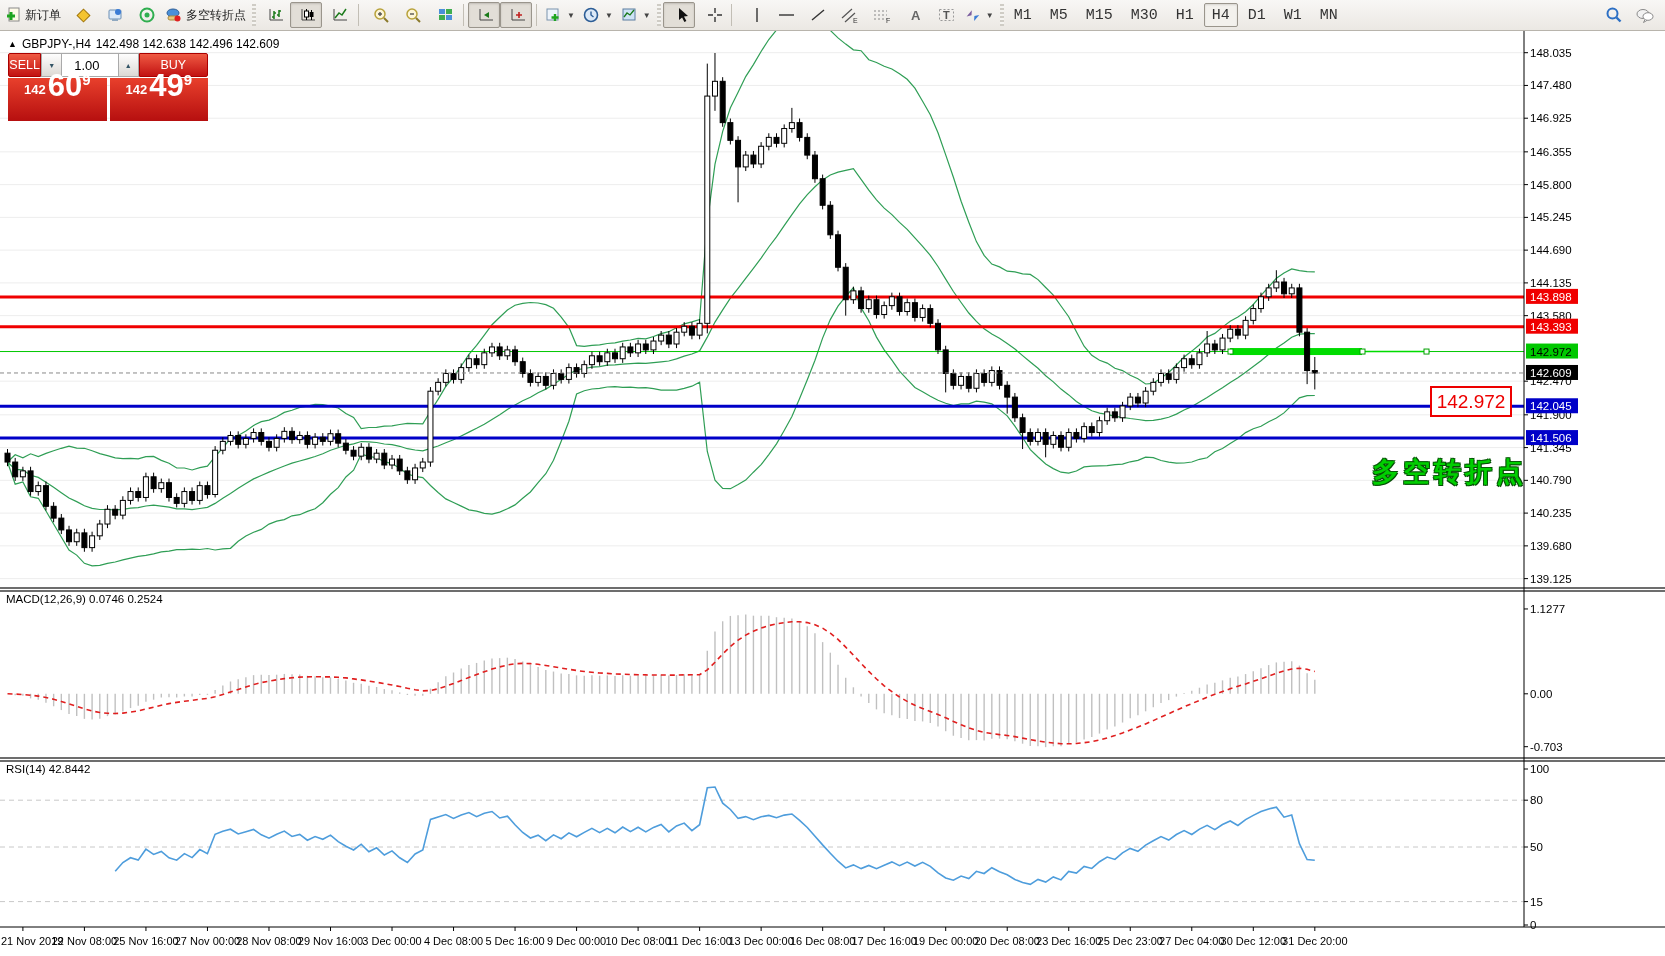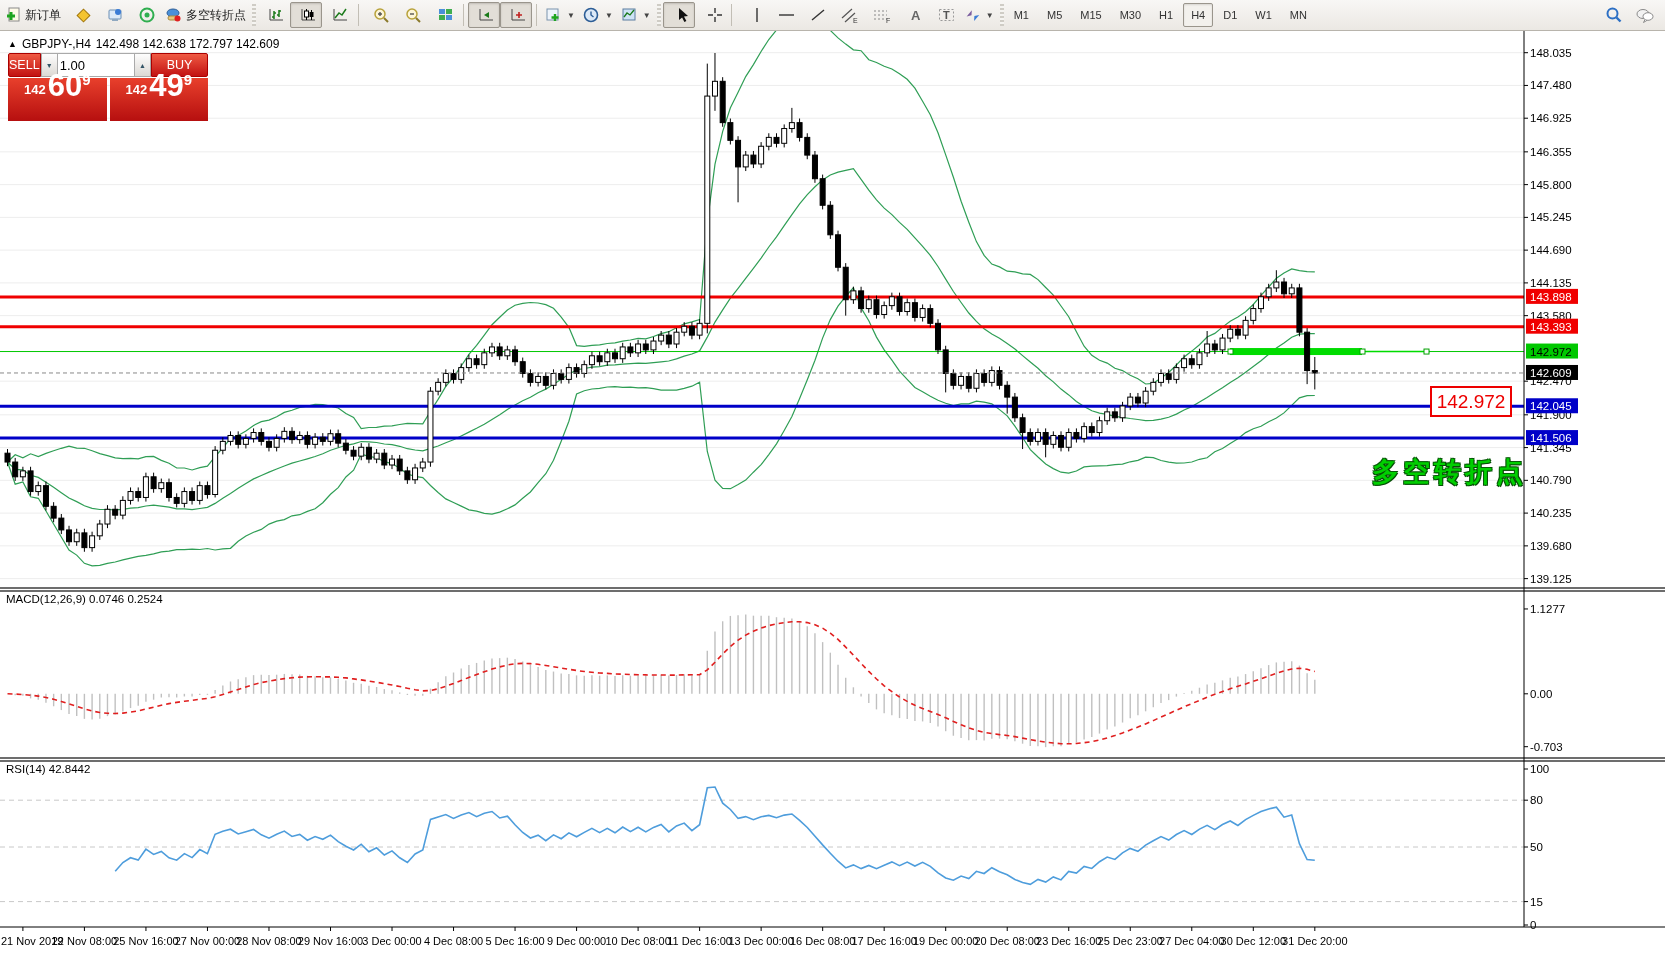--- a/index.html
+++ b/index.html
@@ -4,37 +4,37 @@
 <style>
   html,body{margin:0;padding:0;background:#e8e6e2;font-family:"Liberation Sans",sans-serif;}
   #app{position:relative;width:1665px;height:956px;background:#fff;overflow:hidden;}
   
   #toolbar{position:absolute;left:0;top:0;width:1665px;height:31px;background:linear-gradient(#f8f7f5,#ebe8e3);border-bottom:1px solid #b8b4ac;display:flex;align-items:center;padding-left:2px;box-sizing:border-box;}
   .tbtn{height:24px;min-width:24px;display:flex;align-items:center;justify-content:flex-end;gap:3px;padding:0 3px;border:1px solid transparent;border-radius:2px;font-size:12px;color:#222;}
   .tbtn.pressed{border:1px solid #9a958c;background:#e2ded7;box-shadow:inset 0 1px 2px rgba(0,0,0,.15);}
   .tsep{width:1px;height:22px;background:#c2beb5;margin:0 4px;}
   .grip{width:4px;height:22px;margin:0 2px;background:repeating-linear-gradient(#cfccc5 0 2px,#f5f4f1 2px 4px);}
   .caret{font-size:8px;color:#444;margin-left:1px;}
-  .tfbtn{height:22px;padding:0 7px;font-size:11px;color:#333;border:1px solid transparent;display:flex;align-items:center;border-radius:2px;}
+  .tfbtn{height:22px;padding:0 7px;font-size:15px;color:#333;border:1px solid transparent;display:flex;align-items:center;border-radius:2px;font-family:Liberation Mono, monospace;}
   .tfbtn.active{border:1px solid #9a958c;background:#f3f1ed;box-shadow:inset 0 1px 2px rgba(0,0,0,.12);}
   .spacer{flex:1;}
   
   #chartwrap{position:absolute;left:0;top:31px;width:1665px;height:925px;background:#1d4ed8;}
   svg text{font-family:"Liberation Sans",sans-serif;}
   
   #symbolinfo{position:absolute;left:8px;top:6px;font-size:12px;color:#000;display:flex;align-items:center;gap:5px;}
   #symbolinfo .tri{font-size:9px;}
   
   #tradepanel{position:absolute;left:8px;top:22px;width:200px;}
   #tp-row1{display:flex;height:24px;}
   .redbtn{background:linear-gradient(#ef5a43,#c21212);color:#fff;display:flex;align-items:center;justify-content:center;font-size:12.5px;border:1px solid #a00;box-sizing:border-box;}
   #sellbtn{width:34px;border-radius:2px 0 0 2px;}
   #buybtn{width:71px;border-radius:0 2px 2px 0;text-align:right;}
   .spin{width:21px;background:linear-gradient(#fdfdfd,#dcd9d4);border:1px solid #aaa;display:flex;align-items:center;justify-content:center;font-size:7px;color:#356;box-sizing:border-box;}
-  #volinput{width:76px;border:1px solid #aaa;border-left:none;border-right:none;text-align:left;padding-right:8px;font-size:13px;box-sizing:border-box;outline:none;}
+  #volinput{width:56px;border:1px solid #aaa;border-left:none;border-right:none;text-align:center;padding-right:8px;font-size:13px;box-sizing:border-box;outline:none;}
   #tp-row2{display:flex;gap:3px;margin-top:1px;height:43px;}
   .bigprice{flex:1;background:linear-gradient(#e8402c,#b60f0f);color:#fff;display:flex;align-items:flex-end;justify-content:center;padding-bottom:21px;}
   .bp-base{font-size:13px;font-weight:bold;margin-bottom:3px;}
   .bp-big{font-size:31px;font-weight:bold;line-height:28px;margin-left:2px;}
   .bp-sup{font-size:15px;font-weight:bold;margin-bottom:12px;}
   
   #annot{position:absolute;font-size:27px;font-weight:bold;color:#00cf00;letter-spacing:4px;text-shadow:1px 1px 0 #064d06,-1px -1px 0 #0a5c0a,1px -1px 0 #064d06,-1px 1px 0 #064d06;white-space:nowrap;}
   #pricetag{position:absolute;border:2px solid #ed0000;color:#ed0000;background:#fff;font-size:19px;display:flex;align-items:center;justify-content:center;}
   .icon16{display:block;}
 </style>
@@ -927,21 +927,21 @@
           <line x1="1253.3000000000002" x2="1253.3000000000002" y1="896" y2="900" stroke="#000"></line>
           <text x="1253.3000000000002" y="914" font-size="11" fill="#000" text-anchor="middle">30 Dec 12:00</text>
           <line x1="1314.8200000000002" x2="1314.8200000000002" y1="896" y2="900" stroke="#000"></line>
           <text x="1314.8200000000002" y="914" font-size="11" fill="#000" text-anchor="middle">31 Dec 20:00</text>
         </g>
       </svg>
 
     <div id="symbolinfo">
       <span class="tri">▲</span>
       <span>GBPJPY-,H4</span>
-      <span>142.498 142.638 172.797 142.609</span>
+      <span>142.498 142.638 142.496 142.609</span>
     </div>
 
     <div id="tradepanel">
       <div id="tp-row1">
         <div id="sellbtn" class="redbtn">SELL</div>
         <div class="spin">▼</div>
         <input id="volinput" value="1.00" style="">
         <div class="spin">▲</div>
         <div id="buybtn" class="redbtn">BUY</div>
       </div>

